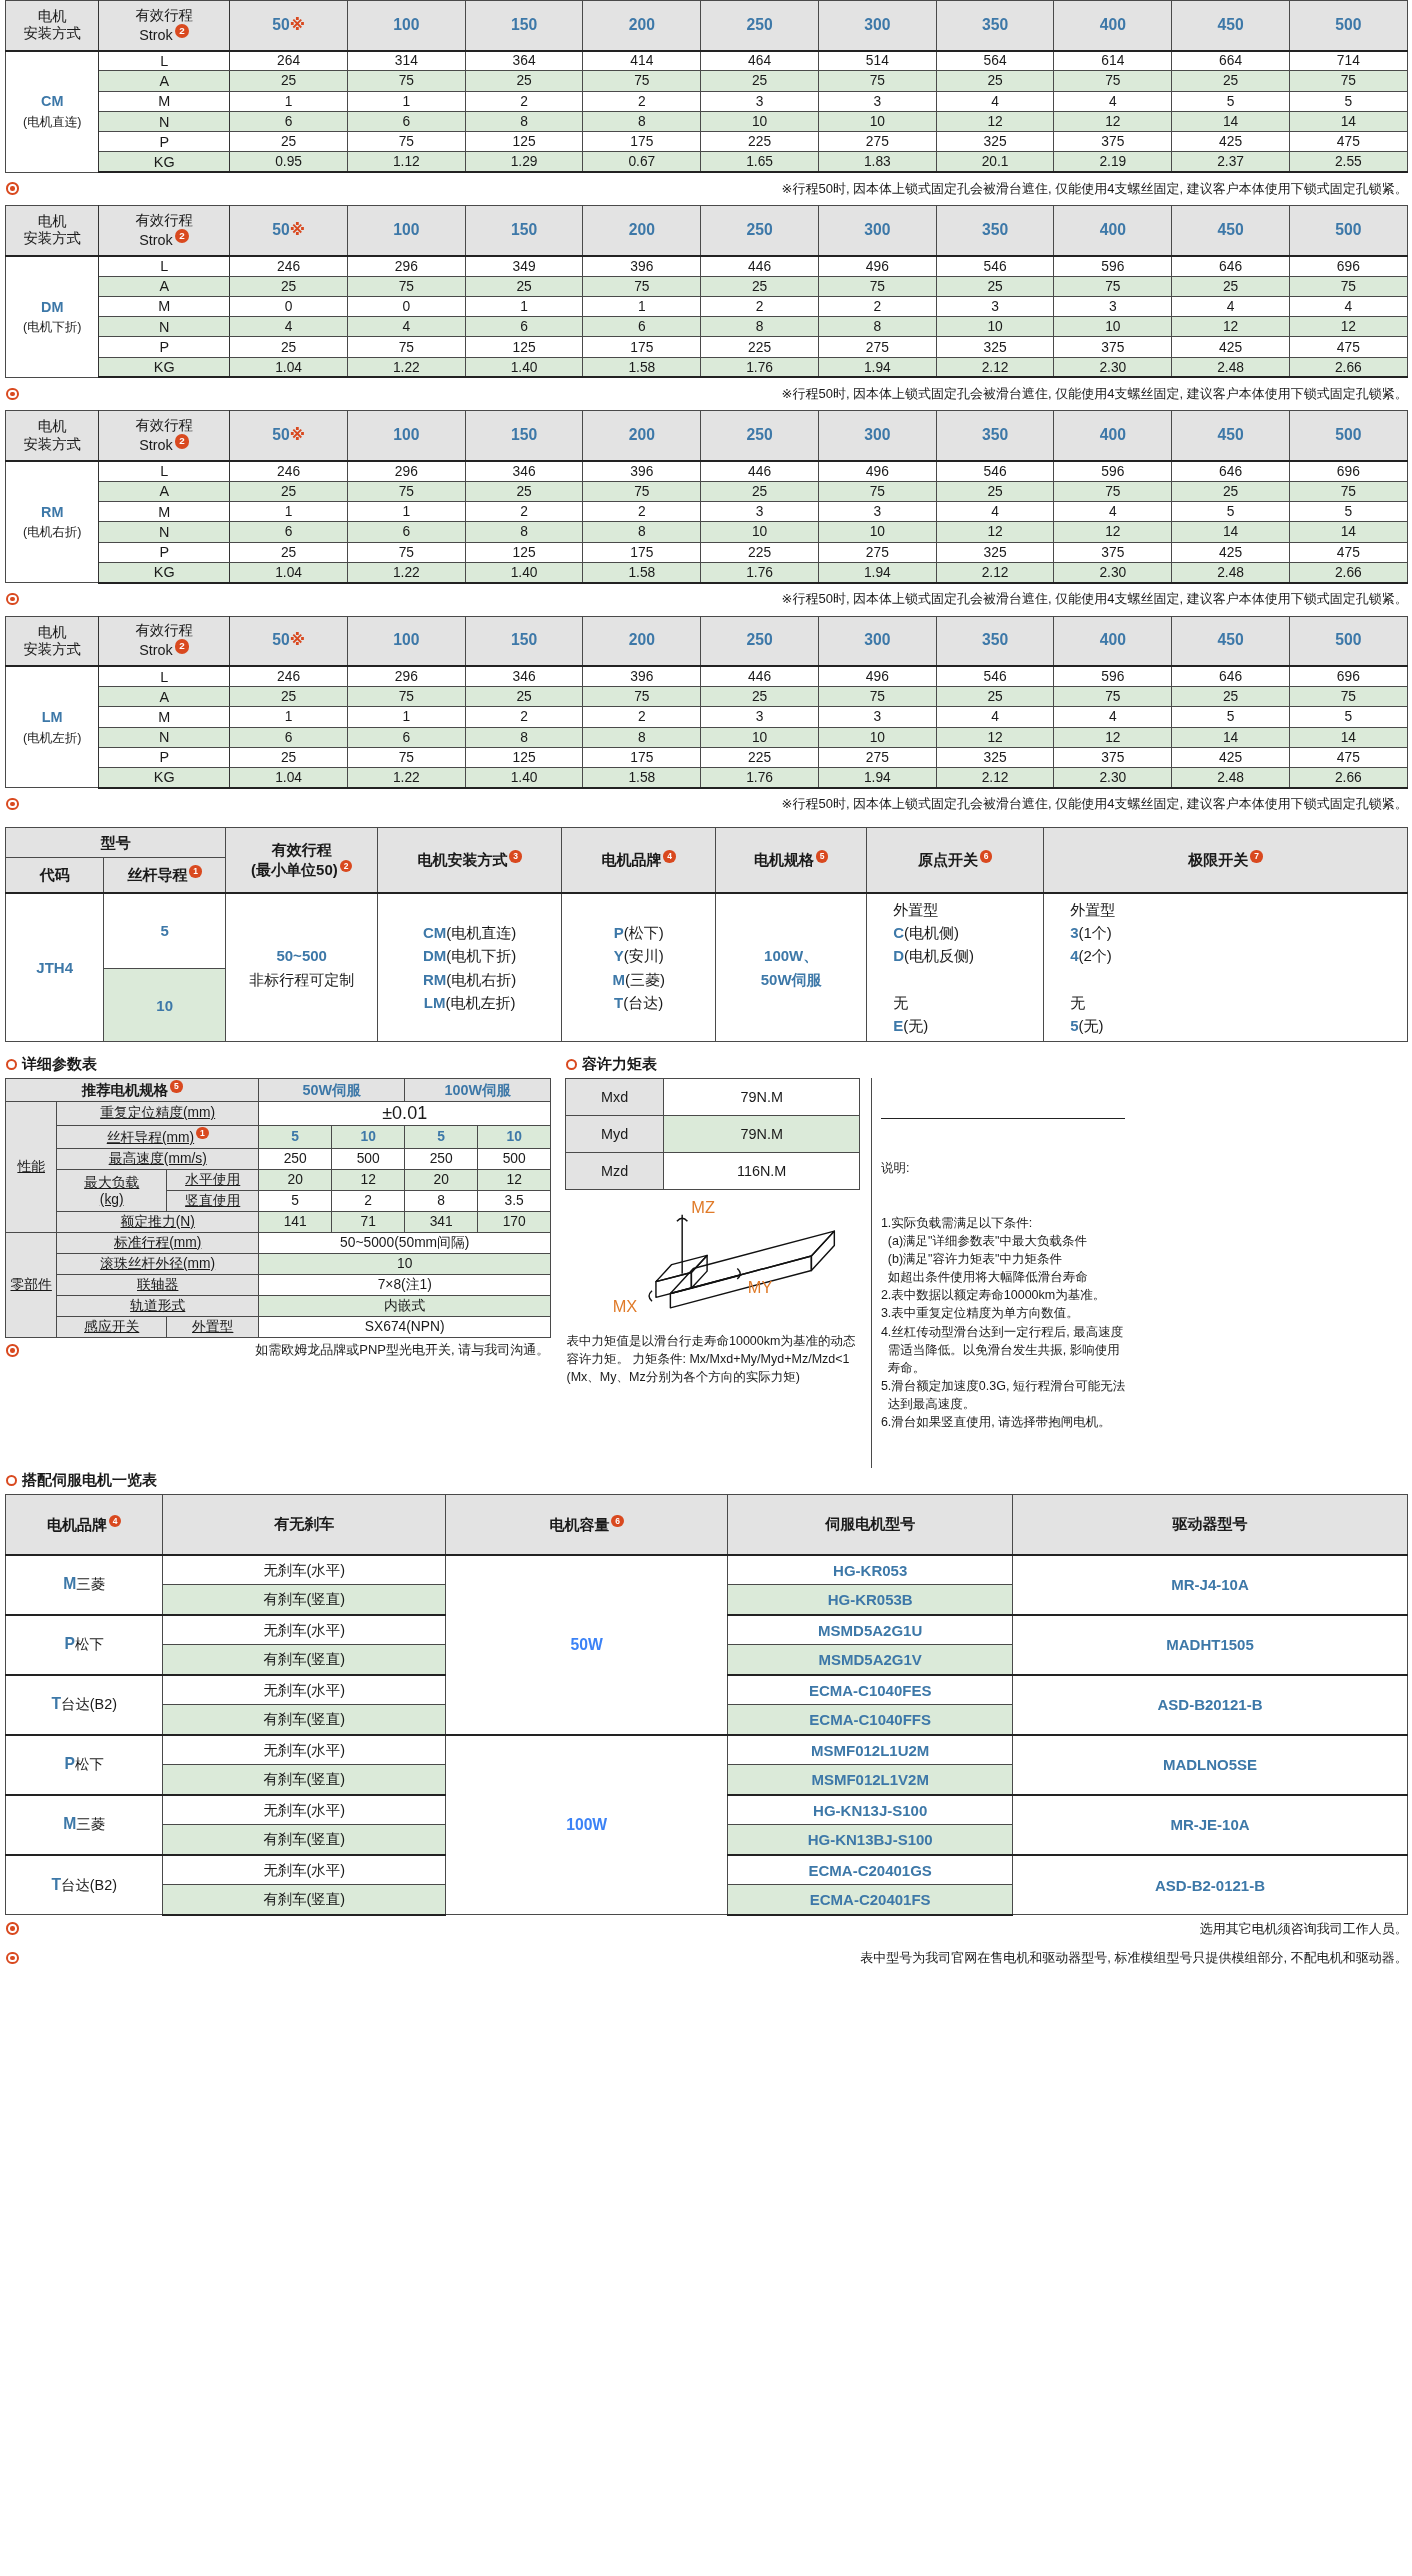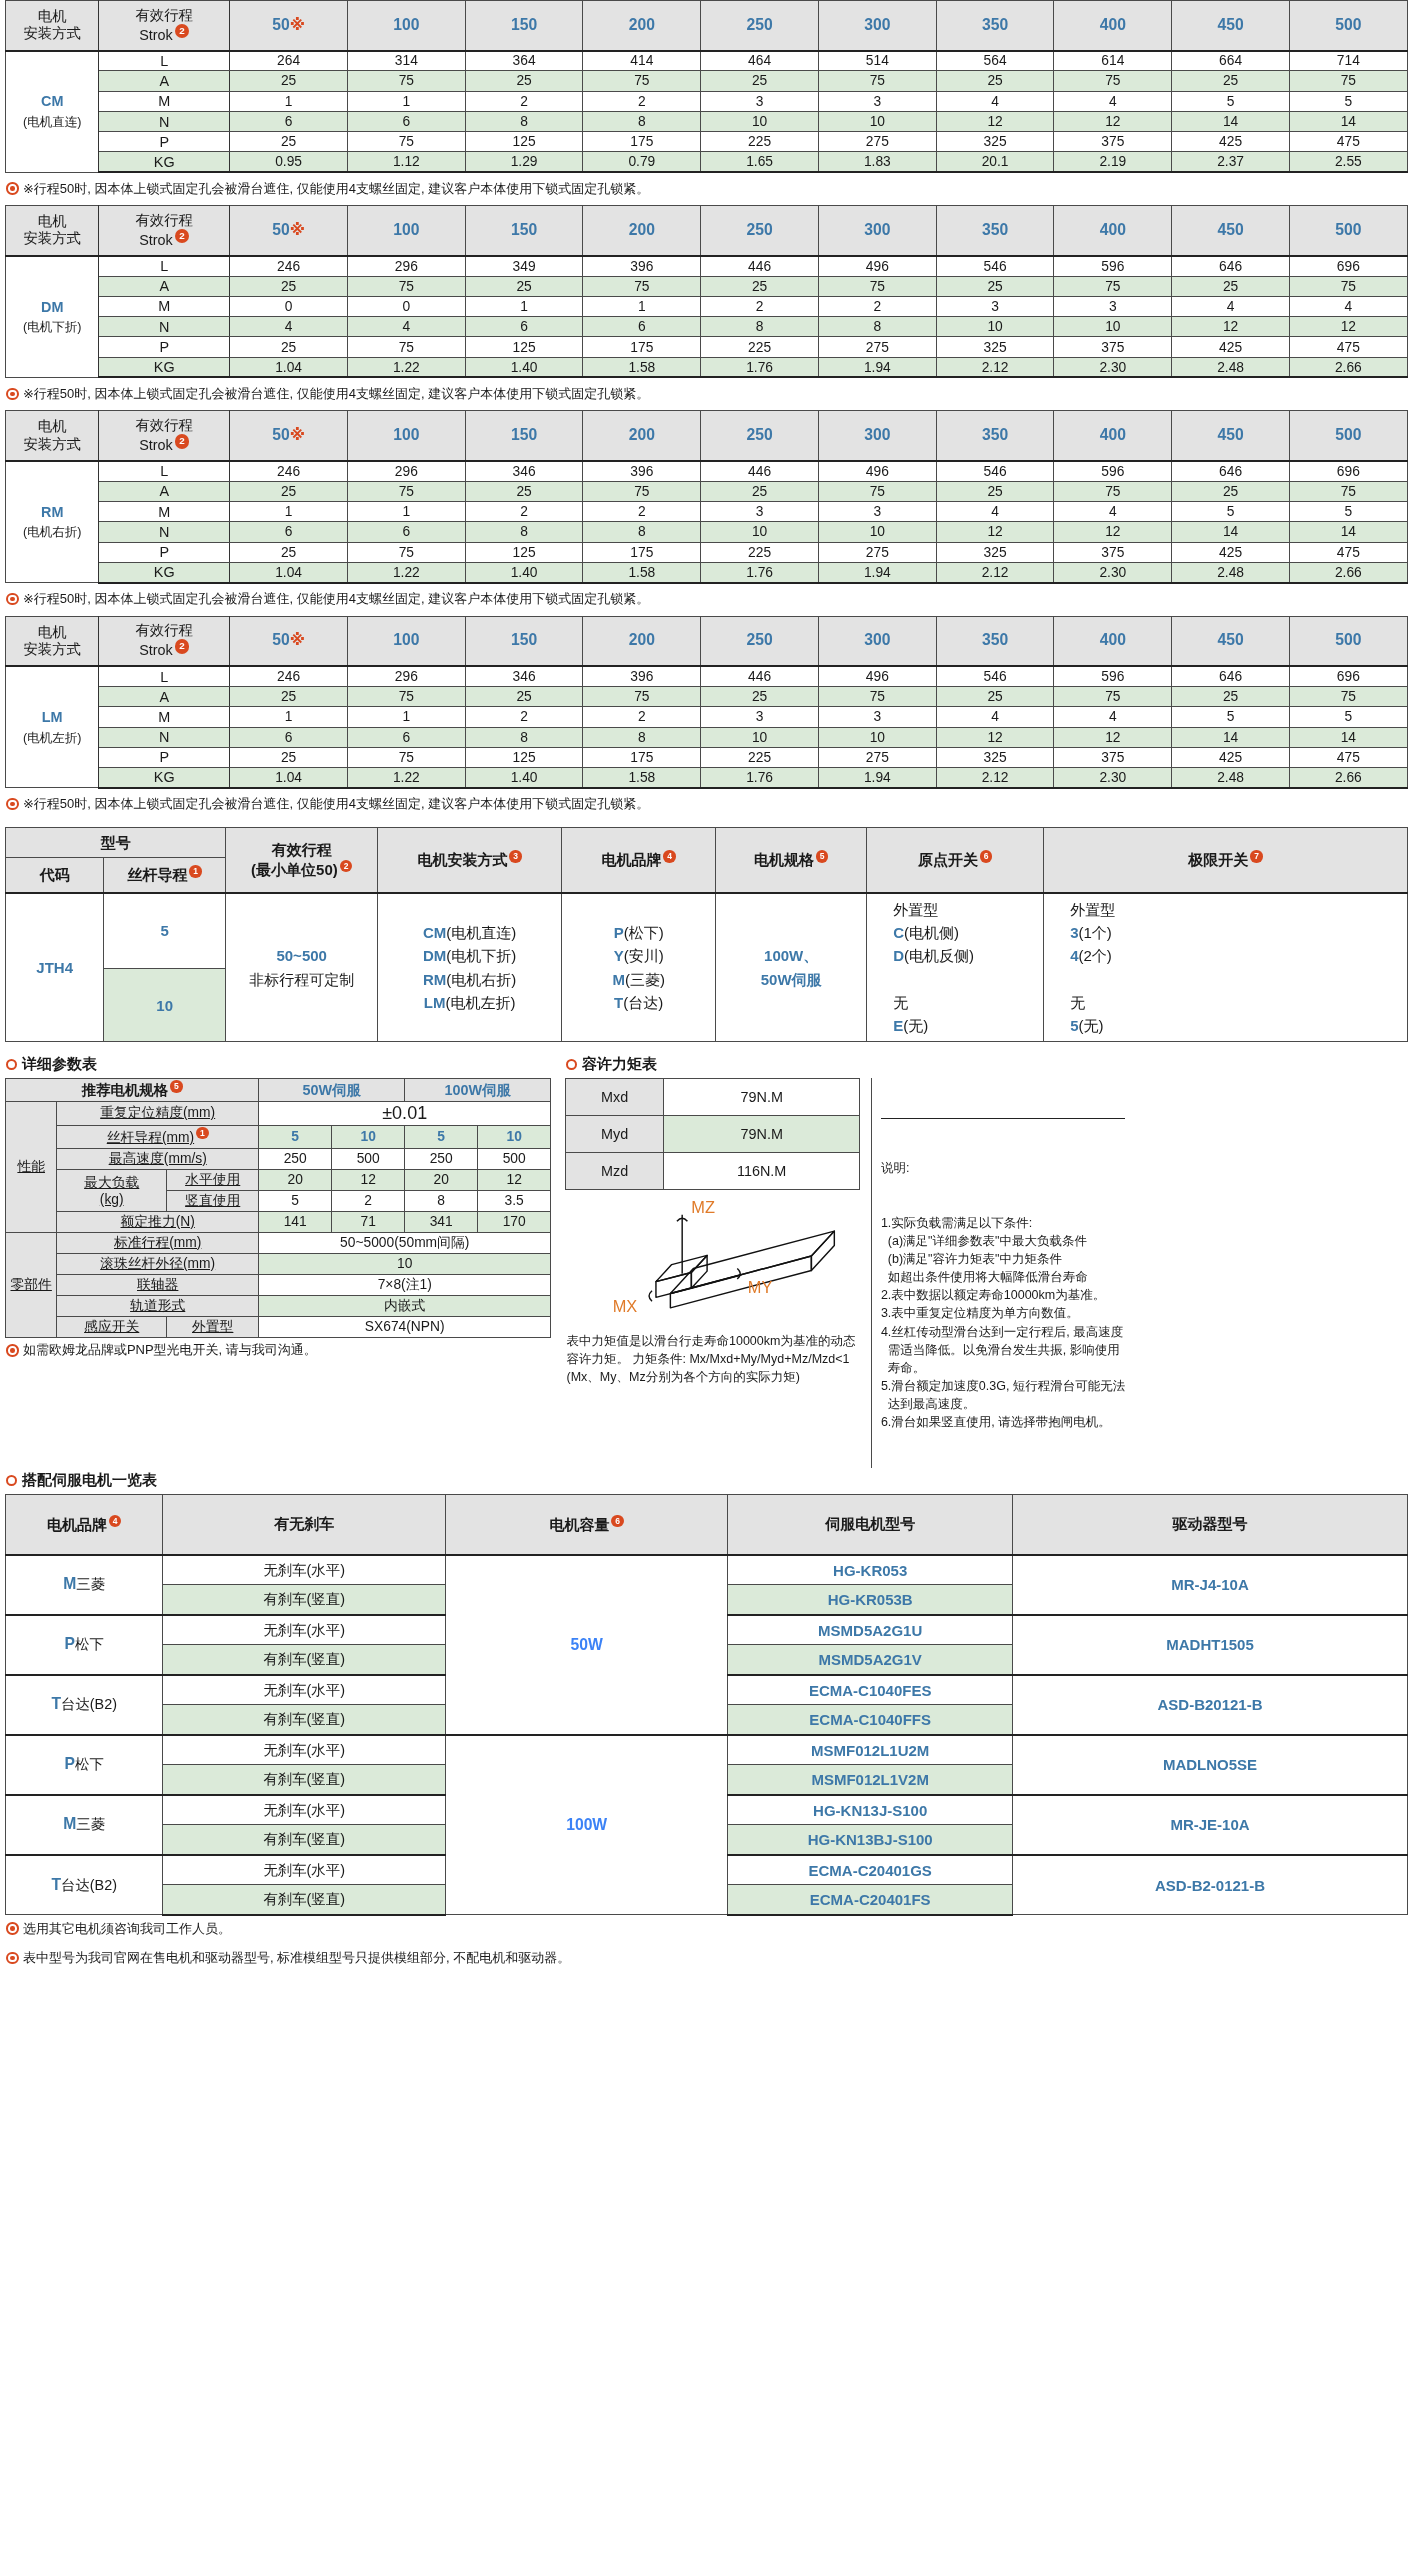--- a/index.html
+++ b/index.html
@@ -40,21 +40,21 @@
 
   .badge {
     display:inline-block; width:14.4px; height:14.4px; line-height:14.4px;
     border-radius:50%; background:#d9491f; color:#fff; font-size:9.8px;
     text-align:center; vertical-align:super; margin-left:2px; font-weight:bold;
   }
   .badge-sm { width:12.5px; height:12.5px; line-height:12.5px; font-size:8.5px; }
   .star { color:#d9491f; }
 
   
-  .note { font-size:13px; padding:3.9px 0 7.9px 1.3px; display:flex; align-items:flex-start; line-height:1.35; }
+  .note { font-size:13px; padding:3.9px 0 7.9px 1.3px; display:flex; align-items:flex-start; line-height:1.35;justify-content:space-between; }
   .note .dot {
     flex:0 0 auto; width:12.5px; height:12.5px; border:2px solid #d9491f; border-radius:50%;
     margin-right:3.9px; margin-top:2.6px; position:relative;
   }
   .note .dot::after{ content:""; position:absolute; inset:2px; background:#d9491f; border-radius:50%; }
 
   
   .code-tbl { margin-top:6.6px; margin-bottom:9.2px;padding-left:12px; }
   .code-tbl td { font-size:13.8px; }
   .code-tbl thead td {
@@ -215,21 +215,21 @@
             <td>325</td>
             <td>375</td>
             <td>425</td>
             <td>475</td>
           </tr>
           <tr class="alt">
             <td class="rowlab stroklab">KG</td>
             <td>0.95</td>
             <td>1.12</td>
             <td>1.29</td>
-            <td>0.79</td>
+            <td>0.67</td>
             <td>1.65</td>
             <td>1.83</td>
             <td>20.1</td>
             <td>2.19</td>
             <td>2.37</td>
             <td>2.55</td>
           </tr>
         </tbody>
       </table>
       <div class="note">

